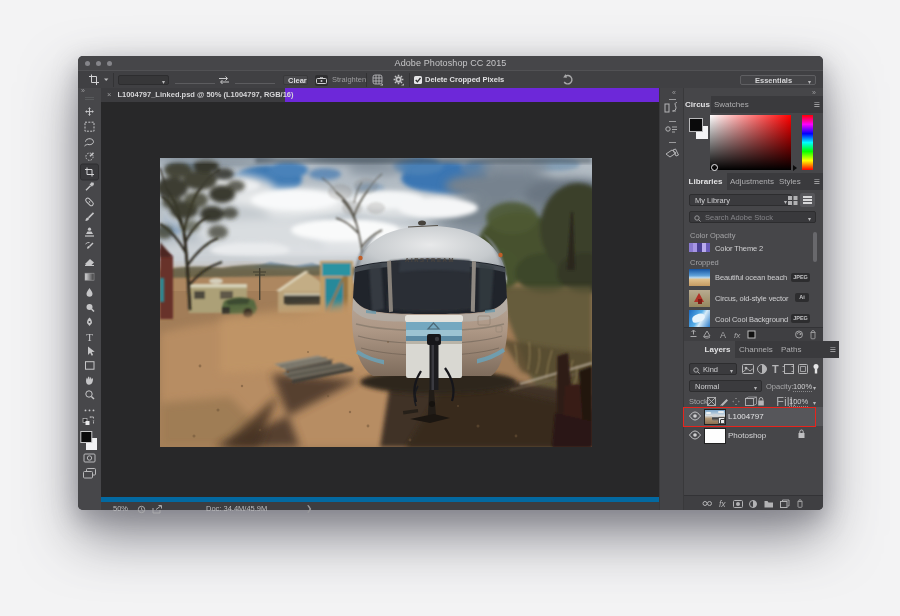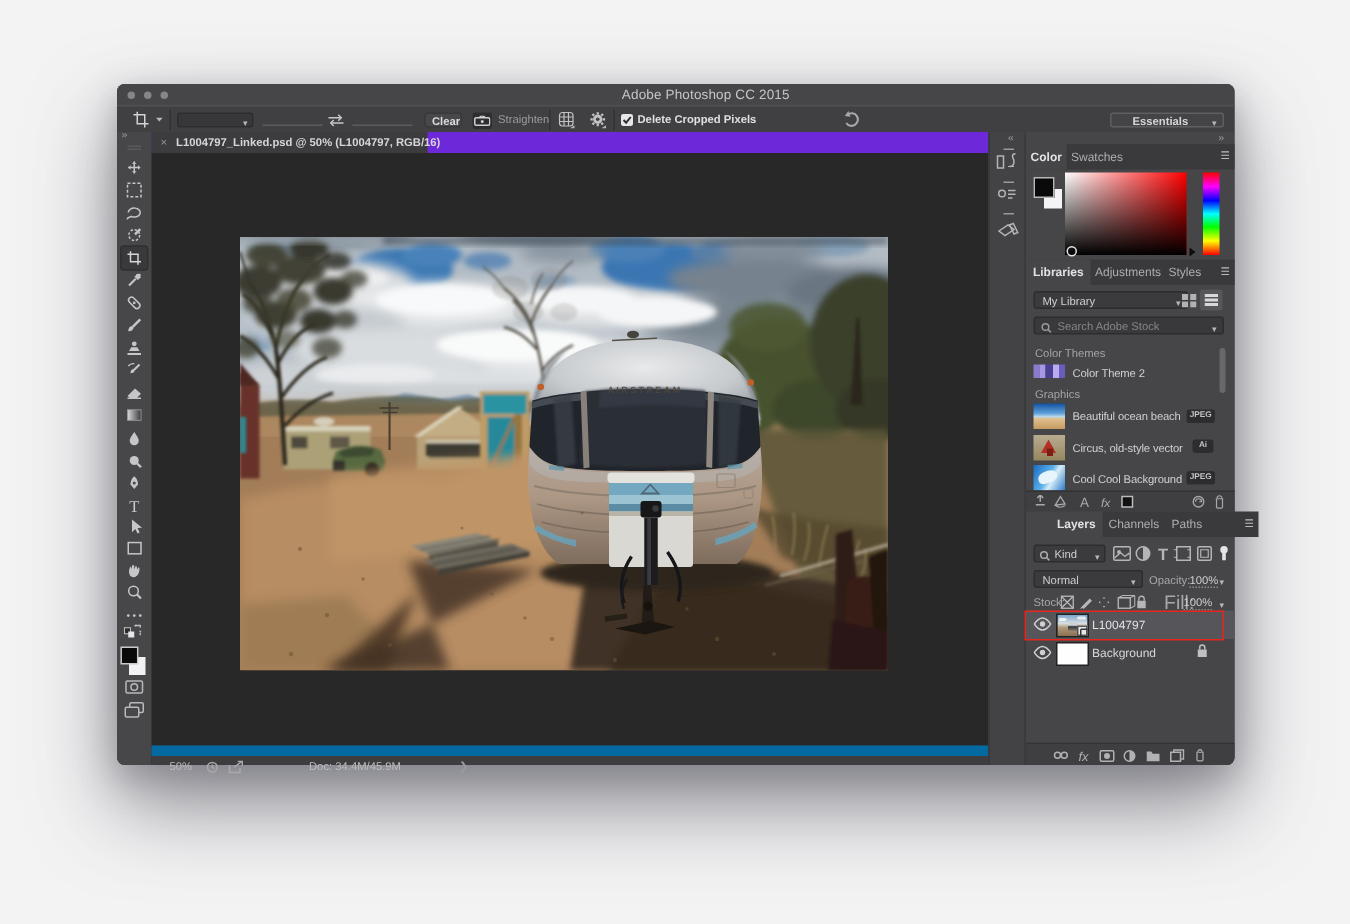--- a/index.html
+++ b/index.html
@@ -4,28 +4,28 @@
 <style>
   html,body{margin:0;padding:0;}
   #page{position:relative;width:900px;height:616px;background:#f3f3f4;overflow:hidden;
     font-family:"Liberation Sans",sans-serif;}
   .abs{position:absolute;}
   #win{position:absolute;left:78px;top:56px;width:745px;height:454px;border-radius:5px;
     background:#454548;box-shadow:0 26px 55px rgba(118,118,126,.85),0 8px 22px rgba(118,118,126,.5);}
   #titlebar{position:absolute;left:0;top:0;width:745px;height:14px;background:#464649;
     border-radius:5px 5px 0 0;}
   .tl{position:absolute;top:4.5px;width:5px;height:5px;border-radius:50%;background:#85858a;}
-  #title{position:absolute;top:2px;width:100%;text-align:center;font-size:9px;color:#c6c6c8;letter-spacing:.1px;padding-left:20px;}
+  #title{position:absolute;top:2px;width:100%;text-align:center;font-size:9px;color:#c6c6c8;letter-spacing:.1px;}
   #opts{position:absolute;left:0;top:14px;width:745px;height:18px;background:#404043;border-top:1px solid #515154;box-sizing:border-box;font-size:7.5px;color:#c9c9cb;}
   .vsep{position:absolute;top:2px;height:14px;width:1px;background:#333335;}
   #toolbar{position:absolute;left:0;top:32px;width:23px;height:422px;background:#47474a;border-radius:0 0 0 5px;}
   #docarea{position:absolute;left:23px;top:32px;width:558px;height:422px;background:#282829;}
   #tabbar{position:absolute;left:0;top:0;width:558px;height:14px;background:#6d28d9;}
   #tab{position:absolute;left:0;top:0;width:184px;height:14px;background:#3c3c3f;color:#d6d6d8;font-size:7.5px;font-weight:bold;line-height:14px;white-space:nowrap;}
-  #statusbar{position:absolute;left:0;bottom:0;width:558px;height:13px;background:#3d3d40;border-top:7px solid #0369a1;box-sizing:border-box;color:#bcbcbe;font-size:7.5px;}
+  #statusbar{position:absolute;left:0;bottom:0;width:558px;height:13px;background:#3d3d40;border-top:5px solid #0369a1;box-sizing:border-box;color:#bcbcbe;font-size:7.5px;}
   #dockstrip{position:absolute;right:139px;top:32px;width:25px;height:422px;background:#434346;border-left:1px solid #39393b;border-right:1px solid #39393b;box-sizing:border-box;}
   #panels{position:absolute;right:0;top:32px;width:139px;height:422px;background:#464649;border-radius:0 0 5px 0;font-size:8px;}
   .tabstrip{position:absolute;left:0;width:139px;height:17px;background:#3a3a3d;}
   .ptab{position:absolute;top:0;height:17px;line-height:17px;font-size:8px;color:#aeaeb0;}
   .ptab.on{background:#464649;color:#e2e2e4;font-weight:bold;text-align:center;}
   .burger{position:absolute;right:3px;top:0;color:#bababd;font-size:7px;line-height:17px;}
   .field{position:absolute;background:#3b3b3e;border:1px solid #2d2d2f;box-sizing:border-box;border-radius:2px;color:#cfcfd1;font-size:7.5px;}
   .badge{position:absolute;background:#2d2d2f;border-radius:2px;color:#c5c5c7;font-size:5.5px;text-align:center;font-weight:bold;}
   .libtxt{position:absolute;font-size:7.5px;color:#d0d0d2;white-space:nowrap;letter-spacing:-0.1px;}
   .seclabel{position:absolute;font-size:7.5px;color:#a4a4a6;}
@@ -591,21 +591,21 @@
           <path d="M6 56 l6 -4 4 3 -6 4z"></path>
           <path d="M13 52 l3 6 2.5 -1 -3 -6z"></path>
         </g>
       </svg>
     </div>
 
     <div id="panels">
       <div class="abs" style="right:7px;top:1px;color:#9c9c9e;font-size:7px;">»</div>
 
       <div class="tabstrip" style="top:8px;">
-        <div class="ptab on" style="left:0;width:27px;">Color</div>
+        <div class="ptab on" style="left:0;width:27px;">Circus</div>
         <div class="ptab" style="left:30px;">Swatches</div>
         <div class="burger">☰</div>
       </div>
       <div class="abs" style="left:5px;top:30px;width:12px;height:12px;background:#0a0a0b;border:1px solid #b9b9bb;z-index:2;"></div>
       <div class="abs" style="left:12px;top:38px;width:12px;height:13px;background:#f4f4f6;"></div>
       <div class="abs" style="left:26px;top:27px;width:81px;height:55px;background:
         linear-gradient(to bottom, rgba(0,0,0,0) 0%, #000 100%),
         linear-gradient(to right, #ffffff 0%, #ff0000 100%);"></div>
       <div class="abs" style="left:27px;top:76px;width:5px;height:5px;border:1px solid #e8e8ea;border-radius:50%;"></div>
       <div class="abs" style="left:109px;top:77px;width:0;height:0;border-left:4px solid #0c0c0d;border-top:3px solid transparent;border-bottom:3px solid transparent;"></div>
@@ -640,30 +640,30 @@
           </svg>
       </div>
       <div class="field" style="left:5px;top:123px;width:127px;height:12px;background:#39393c;">
         <svg style="left:4px;top:2.5px;" width="8" height="8" viewBox="0 0 8 8">
             <circle cx="3" cy="3" r="2.2" fill="none" stroke="#98989a"></circle>
             <path d="M4.6 4.6 l2 2" stroke="#98989a"></path>
           </svg>
         <span style="position:absolute;left:15px;top:1px;color:#86868a;">Search Adobe Stock</span>
         <span class="chev" style="position:absolute;right:4px;top:3px;">▾</span>
       </div>
-      <div class="seclabel" style="left:6px;top:143px;">Color Themes</div>
+      <div class="seclabel" style="left:6px;top:143px;">Color Opacity</div>
       <div class="abs" style="left:5px;top:155px;width:21px;height:9px;display:flex;">
         <div style="width:4.2px;background:#8a7ad0;"></div>
           <div style="width:4.2px;background:#a796e4;"></div>
           <div style="width:4.2px;background:#4a3f92;"></div>
           <div style="width:4.2px;background:#b9abee;"></div>
           <div style="width:4.2px;background:#6a5cba;"></div>
       </div>
       <div class="libtxt" style="left:31px;top:156px;">Color Theme 2</div>
-      <div class="seclabel" style="left:6px;top:170px;">Graphics</div>
+      <div class="seclabel" style="left:6px;top:170px;">Cropped</div>
       <div class="abs" style="left:5px;top:181px;width:21px;height:17px;background:linear-gradient(#1452a0 0%,#5d9fd8 38%,#bcd8ec 52%,#e0c08c 60%,#c49a62 100%);"></div>
       <div class="libtxt" style="left:31px;top:185px;">Beautiful ocean beach</div>
       <div class="badge" style="left:107px;top:185px;width:19px;height:9px;line-height:9px;">JPEG</div>
       <div class="abs" style="left:5px;top:201.5px;width:21px;height:17px;background:linear-gradient(#b8ab90,#96875f);">
         <div class="abs" style="left:5px;top:3px;width:0;height:0;border-bottom:9px solid #b03026;border-left:5.5px solid transparent;border-right:5.5px solid transparent;"></div>
         <div class="abs" style="left:8.5px;top:9px;width:4px;height:5px;background:#7c1e16;"></div>
       </div>
       <div class="libtxt" style="left:31px;top:206px;">Circus, old-style vector</div>
       <div class="badge" style="left:111px;top:205px;width:14px;height:9px;line-height:9px;">Ai</div>
       <div class="abs" style="left:5px;top:222px;width:21px;height:17px;background:linear-gradient(120deg,#1a6ac2,#5ab0e8 45%,#d8ecf8 60%,#2a7ac8);">
@@ -758,21 +758,21 @@
           <div class="abs" style="left:1px;top:1px;width:4px;height:4px;border:1px solid #333;border-radius:1px;"></div>
         </div>
       </div>
       <span class="abs" style="left:44px;top:324px;color:#e2e2e4;font-size:8px;">L1004797</span>
       <div class="abs" style="left:-1px;top:318.5px;width:131px;height:18px;border:1.6px solid #e8241c;z-index:5;"></div>
       <svg style="left:5px;top:341px;" width="12" height="12" viewBox="0 0 12 12">
           <path d="M0.5 6 c2 -2.8 4 -4 5.5 -4 s3.5 1.2 5.5 4 c-2 2.8 -4 4 -5.5 4 s-3.5 -1.2 -5.5 -4z" fill="none" stroke="#cfcfd1" stroke-width="0.9"></path>
           <circle cx="6" cy="6" r="1.8" fill="#cfcfd1"></circle>
         </svg>
       <div class="abs" style="left:20px;top:340px;width:20px;height:14px;background:#fefefe;border:1px solid #222;"></div>
-      <span class="abs" style="left:44px;top:343px;color:#d6d6d8;font-size:8px;">Background</span>
+      <span class="abs" style="left:44px;top:343px;color:#d6d6d8;font-size:8px;">Photoshop</span>
       <svg style="left:113px;top:341px;" width="9" height="10" viewBox="0 0 9 10">
           <rect x="1.5" y="4" width="6" height="5" fill="#c0c0c2"></rect>
           <path d="M2.8 4 v-1.3 a1.7 1.7 0 0 1 3.4 0 v1.3" fill="none" stroke="#c0c0c2" stroke-width="1"></path>
         </svg>
 
       <div class="abs" style="left:0;top:407px;width:139px;height:15px;background:#3f3f42;border-top:1px solid #333336;box-sizing:border-box;border-radius:0 0 5px 0;">
         <svg style="left:18px;top:3px;" width="110" height="10" viewBox="0 0 110 10">
           <g stroke="#b2b2b4" fill="none" stroke-width="1">
             <circle cx="3" cy="4.5" r="2"></circle>
               <circle cx="7.5" cy="4.5" r="2"></circle>

